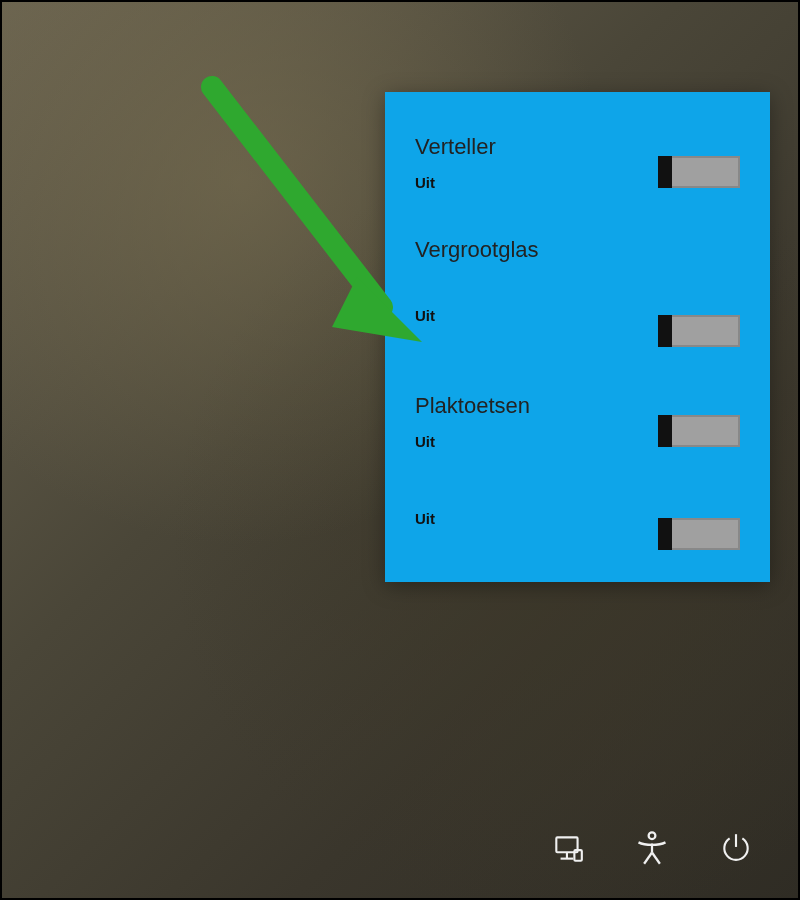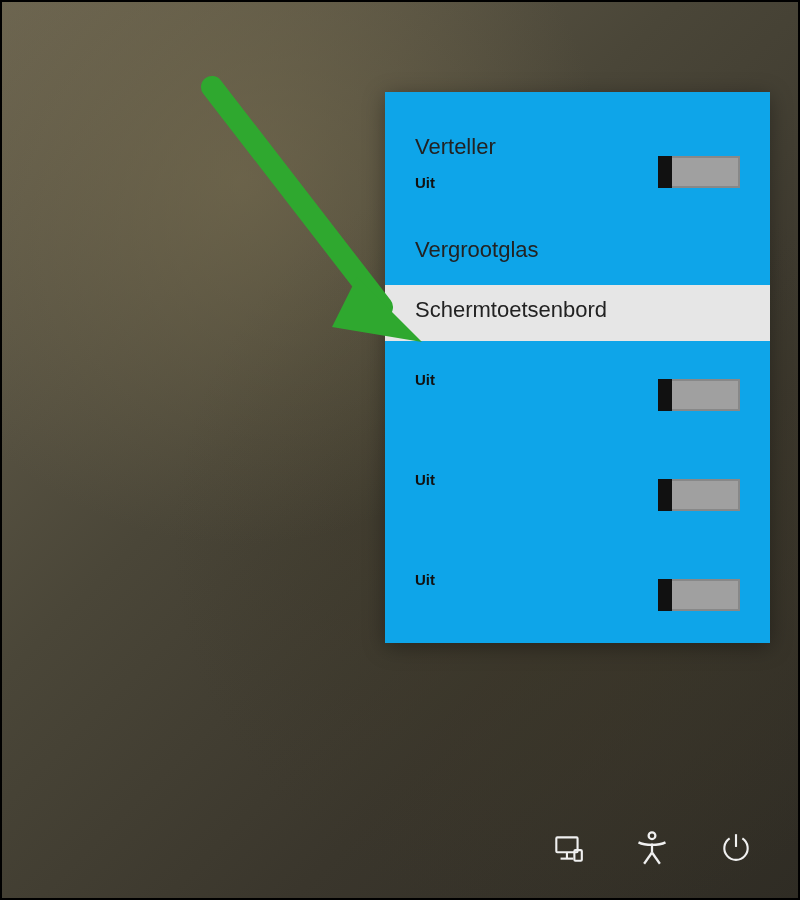--- a/index.html
+++ b/index.html
@@ -109,39 +109,35 @@
   </div>
 
   <div class="spacer"></div>
 
   <div class="item single-line">
     <div class="item-text">
       <span class="item-label">Vergrootglas</span>
     </div>
   </div>
 
-  <div class="item single-line highlight">
-    <div class="item-text">
-      <span class="item-label">Schermtoetsenbord</span>
-    </div>
-  </div>
 
   <div class="item">
     <div class="item-text">
       <span class="item-status">Uit</span>
     </div>
     <div class="toggle off">
         <div class="thumb"></div>
       </div>
   </div>
 
   <div class="spacer"></div>
 
   <div class="item">
     <div class="item-text">
+      <span class="item-label">Plaktoetsen</span>
       <span class="item-status">Uit</span>
     </div>
     <div class="toggle off">
         <div class="thumb"></div>
       </div>
   </div>
 
   <div class="spacer"></div>
 
   <div class="item">

